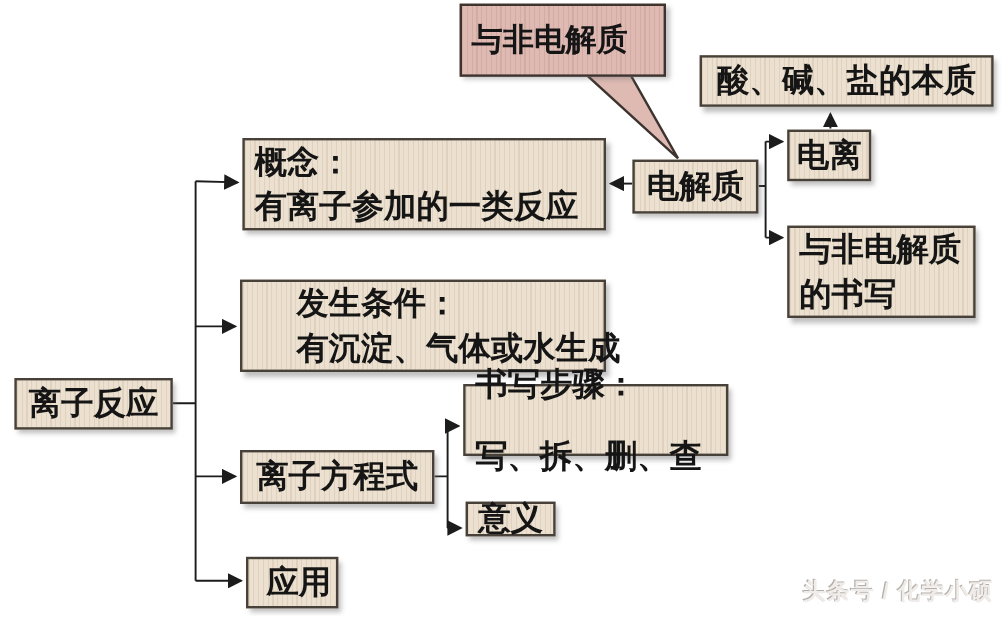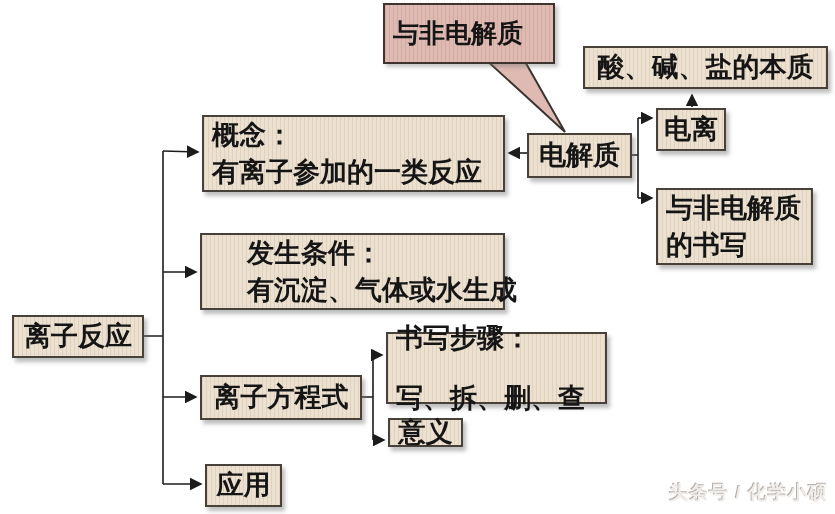--- a/index.html
+++ b/index.html
@@ -86,30 +86,30 @@
 
   <div class="node" style="left:200px;top:233px;width:305px;height:77px;padding-left:45px;">
     <span>发生条件：</span>
     <span>有沉淀、气体或水生成</span>
   </div>
 
   <div class="node center" style="left:200px;top:375px;width:162px;height:45px;">
     <span>离子方程式</span>
   </div>
 
-  <div class="node" style="left:386px;top:332px;width:221px;height:72px;gap:24px;">
+  <div class="node" style="left:386px;top:320px;width:221px;height:60px;gap:24px;">
     <span>书写步骤：</span>
     <span>写、拆、删、查</span>
   </div>
 
   <div class="node center" style="left:388px;top:418px;width:75px;height:29px;">
     <span>意义</span>
   </div>
 
-  <div class="node center" style="left:205px;top:464px;width:77px;height:43px;">
+  <div class="node center" style="left:205px;top:464px;width:77px;height:43px;align-items:flex-end;">
     <span>应用</span>
   </div>
 
   <div class="node center" style="left:527px;top:133px;width:105px;height:45px;">
     <span>电解质</span>
   </div>
 
   <div class="node center" style="left:656px;top:108px;width:70px;height:43px;">
     <span>电离</span>
   </div>

